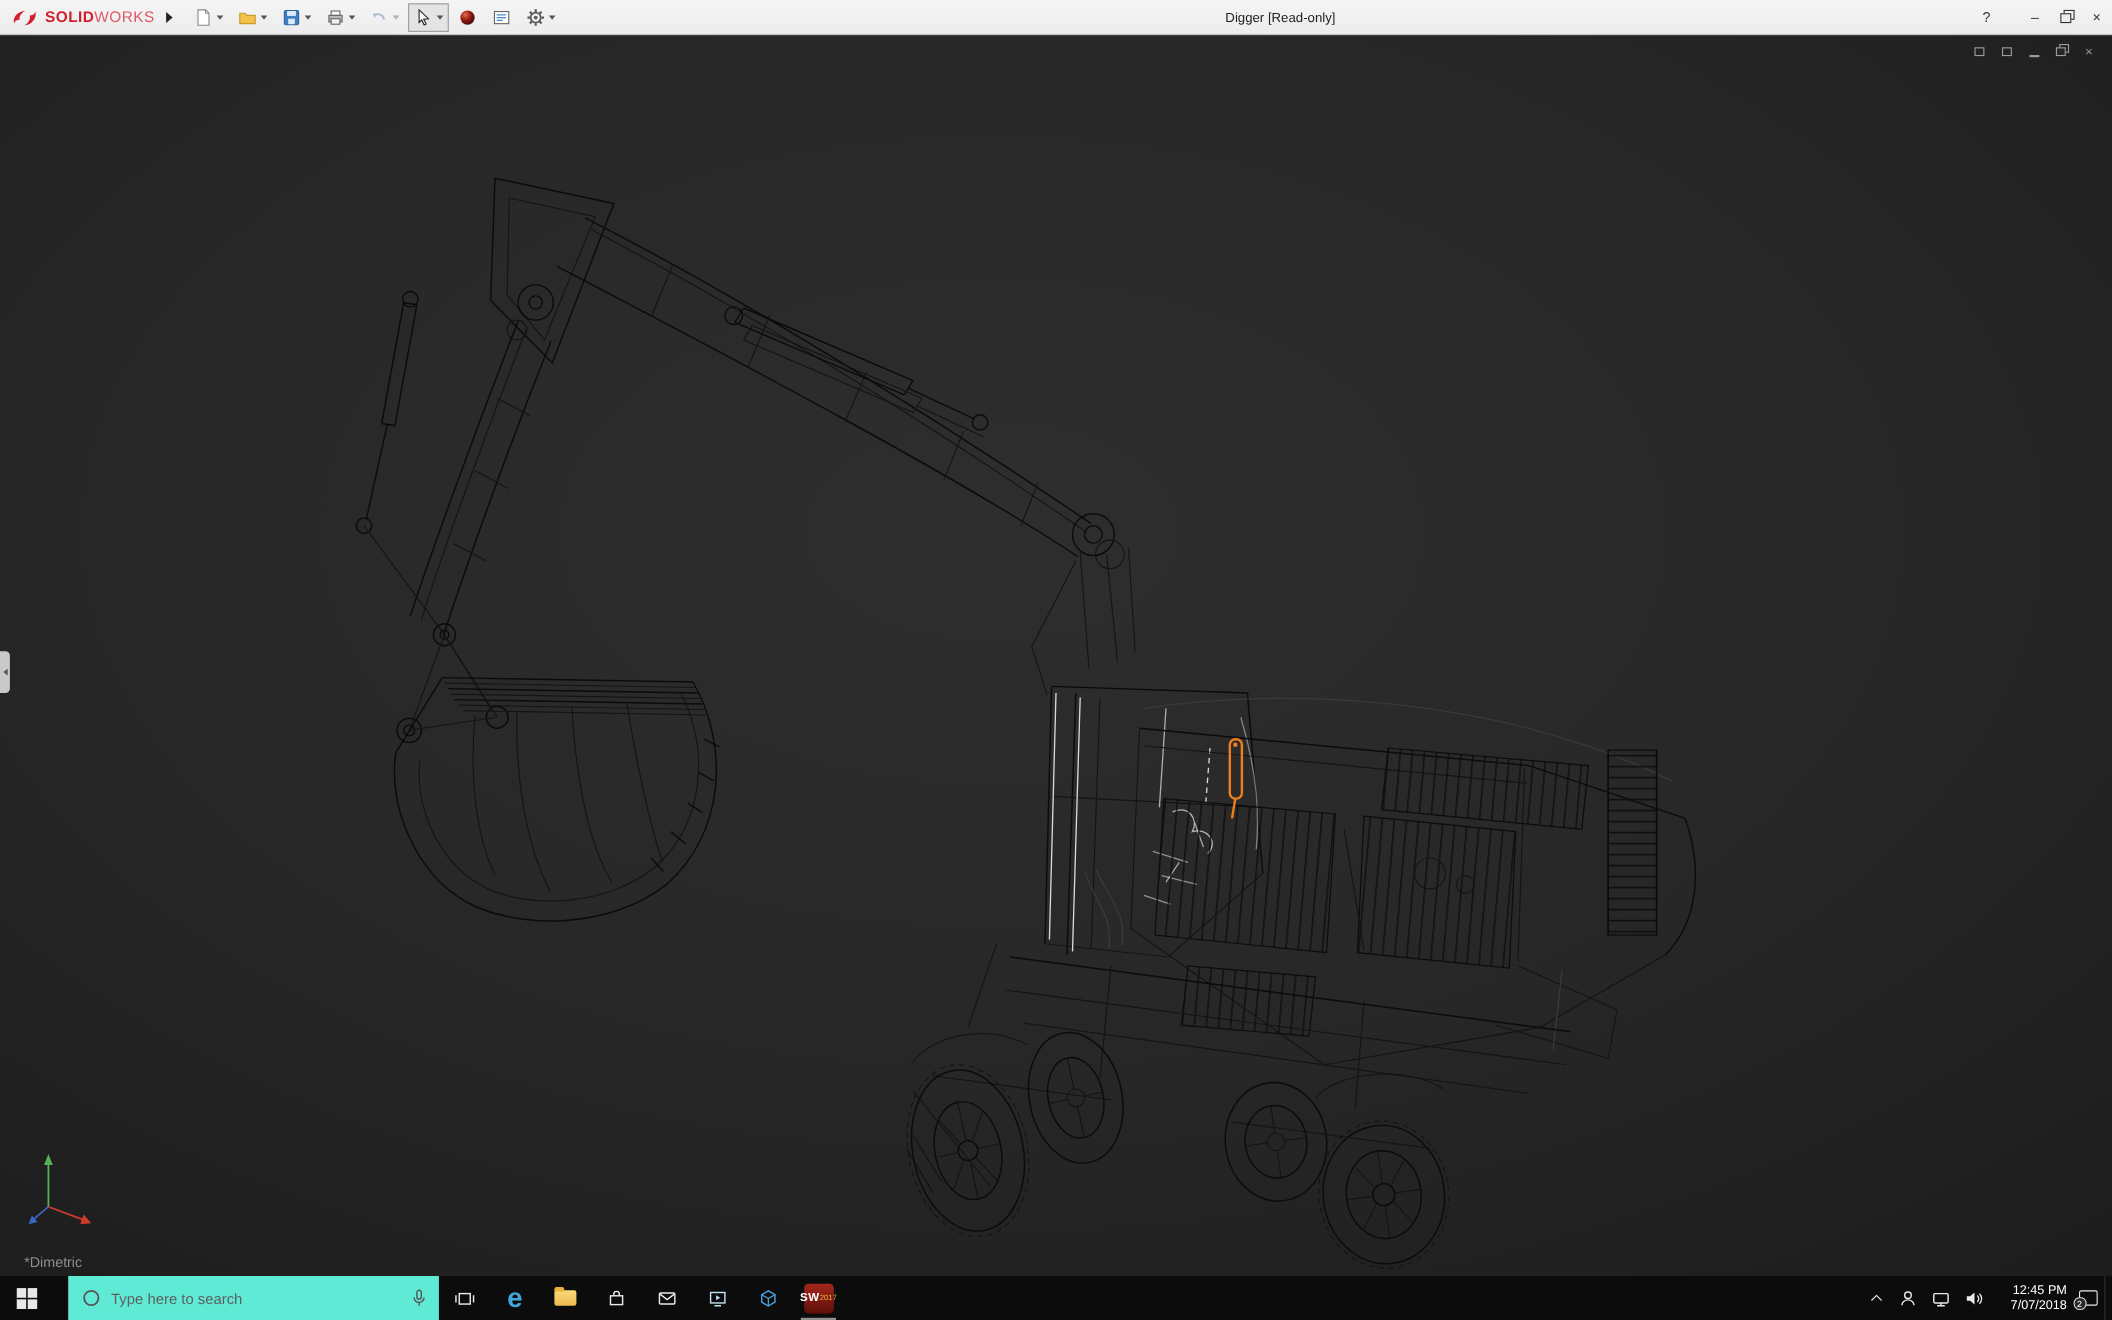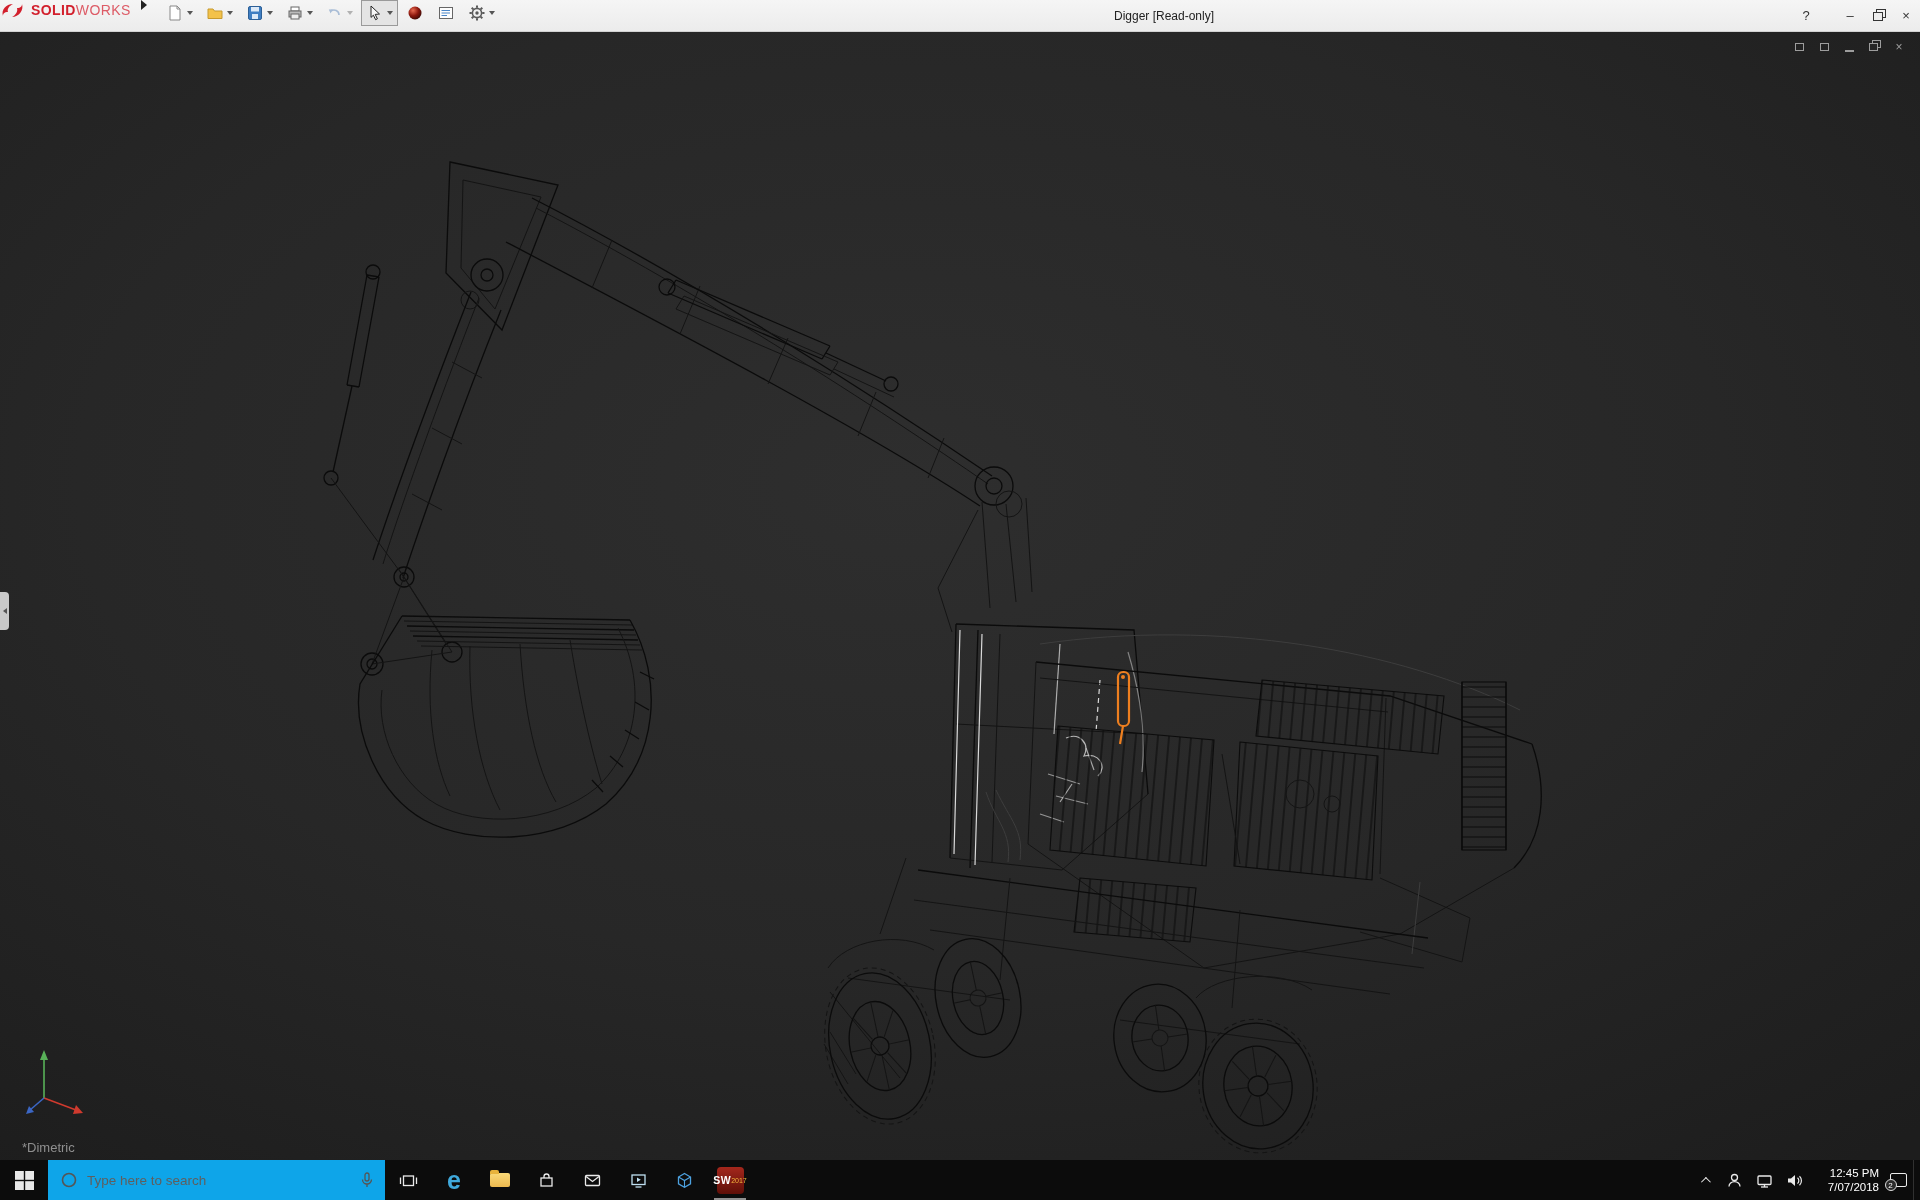--- a/index.html
+++ b/index.html
@@ -3,21 +3,21 @@
 <meta charset="utf-8">
 <style>
   * { margin:0; padding:0; box-sizing:border-box; }
   html,body { width:1920px; height:1200px; overflow:hidden; background:#000;
               font-family:"Liberation Sans", sans-serif; }
   #app { position:relative; width:1920px; height:1200px; }
 
   
   #titlebar { position:absolute; top:0; left:0; width:1920px; height:32px;
     background:linear-gradient(#f5f5f5,#ececec); border-bottom:1px solid #d2d2d2;
-    display:flex; align-items:flex-start; z-index:30; }
+    display:flex; align-items:center; padding-left:10px; z-index:30; }
   .brand { display:flex; align-items:center; gap:5px; }
   .brand-bold { color:#d21f2c; font-weight:bold; font-size:14px; letter-spacing:.4px; }
   .brand-light { color:#dd5b66; font-weight:normal; font-size:14px; letter-spacing:.4px; }
   .logo-caret { width:0; height:0; border-top:5px solid transparent; border-bottom:5px solid transparent;
     border-left:6px solid #222; margin:0 14px 0 10px; cursor:pointer; }
   .toolbar { display:flex; align-items:center; gap:3px; }
   .tb-btn { display:flex; align-items:center; justify-content:center; height:26px; padding:0 4px;
     background:transparent; border:1px solid transparent; cursor:pointer; }
   .tb-btn.active-tool { border:1px solid #9a9a9a; background:#e4e4e4; }
   .tb-btn.disabled { opacity:.4; }
@@ -61,22 +61,22 @@
 
   .triad { position:absolute; left:24px; bottom:30px; z-index:4; }
   .view-label { position:absolute; left:22px; bottom:5px; font-size:13px; color:#8f8f8f; z-index:4; }
 
   
   #taskbar { position:absolute; bottom:0; left:0; width:1920px; height:40px; background:#0c0c0c;
     display:flex; align-items:stretch; z-index:40; }
   .tk-btn { width:46px; height:40px; display:flex; align-items:center; justify-content:center;
     background:transparent; border:none; cursor:pointer; position:relative; }
   .tk-btn.start { width:48px; }
-  .searchbox { width:337px; height:40px; background:#0ea5e9; display:flex; align-items:center;
-    padding:0 10px 0 12px; gap:9px; }
+  .searchbox { width:337px; height:40px; background:#5eead4; display:flex; align-items:center;
+    padding:0 10px 0 12px; gap:9px;margin-left:14px; }
   .searchbox input { flex:1; border:none; outline:none; font-size:13.5px; color:#444; background:transparent;
     font-family:"Liberation Sans",sans-serif; }
   .searchbox input::placeholder { color:#5f5f5f; opacity:1; }
   .edge-e { color:#3fa9dc; font-size:25px; font-weight:bold; line-height:1; }
   .folder { position:relative; width:20px; height:14px; background:linear-gradient(#fad978,#edb94f);
     border-radius:2px; display:inline-block; }
   .folder::before { content:""; position:absolute; top:-3px; left:0; width:9px; height:4px;
     background:#e8b33c; border-radius:2px 2px 0 0; }
   .sw-tile { width:27px; height:27px; border-radius:4px; background:linear-gradient(#a4271c,#5f0f08);
     display:flex; flex-direction:row; align-items:center; justify-content:center; line-height:1; }

